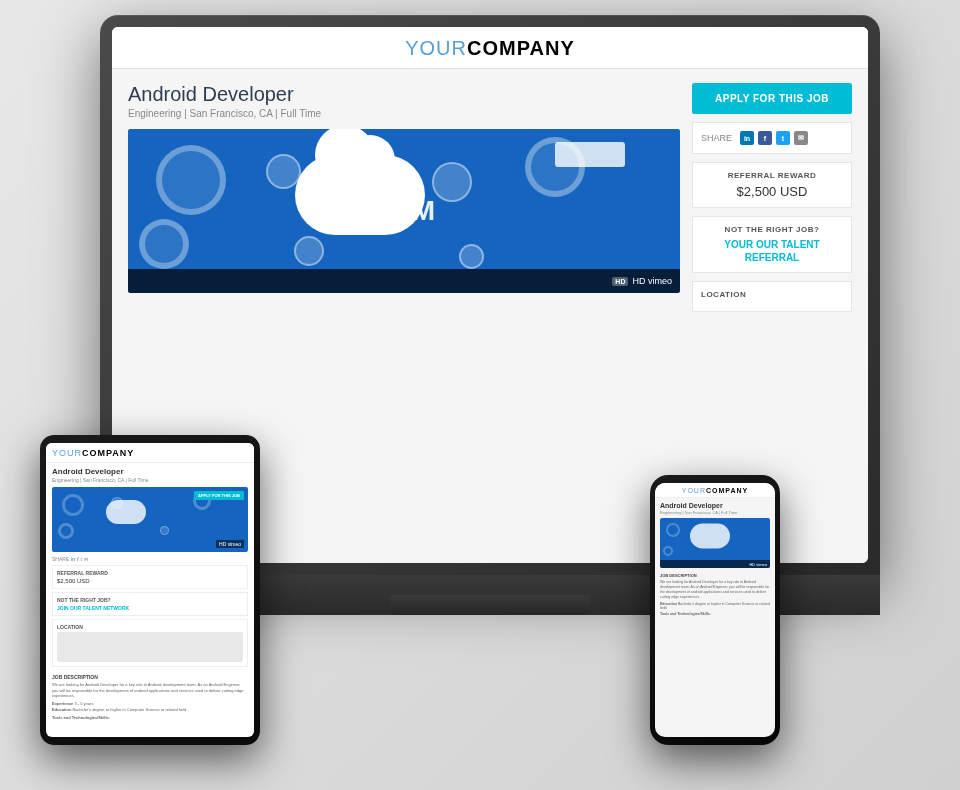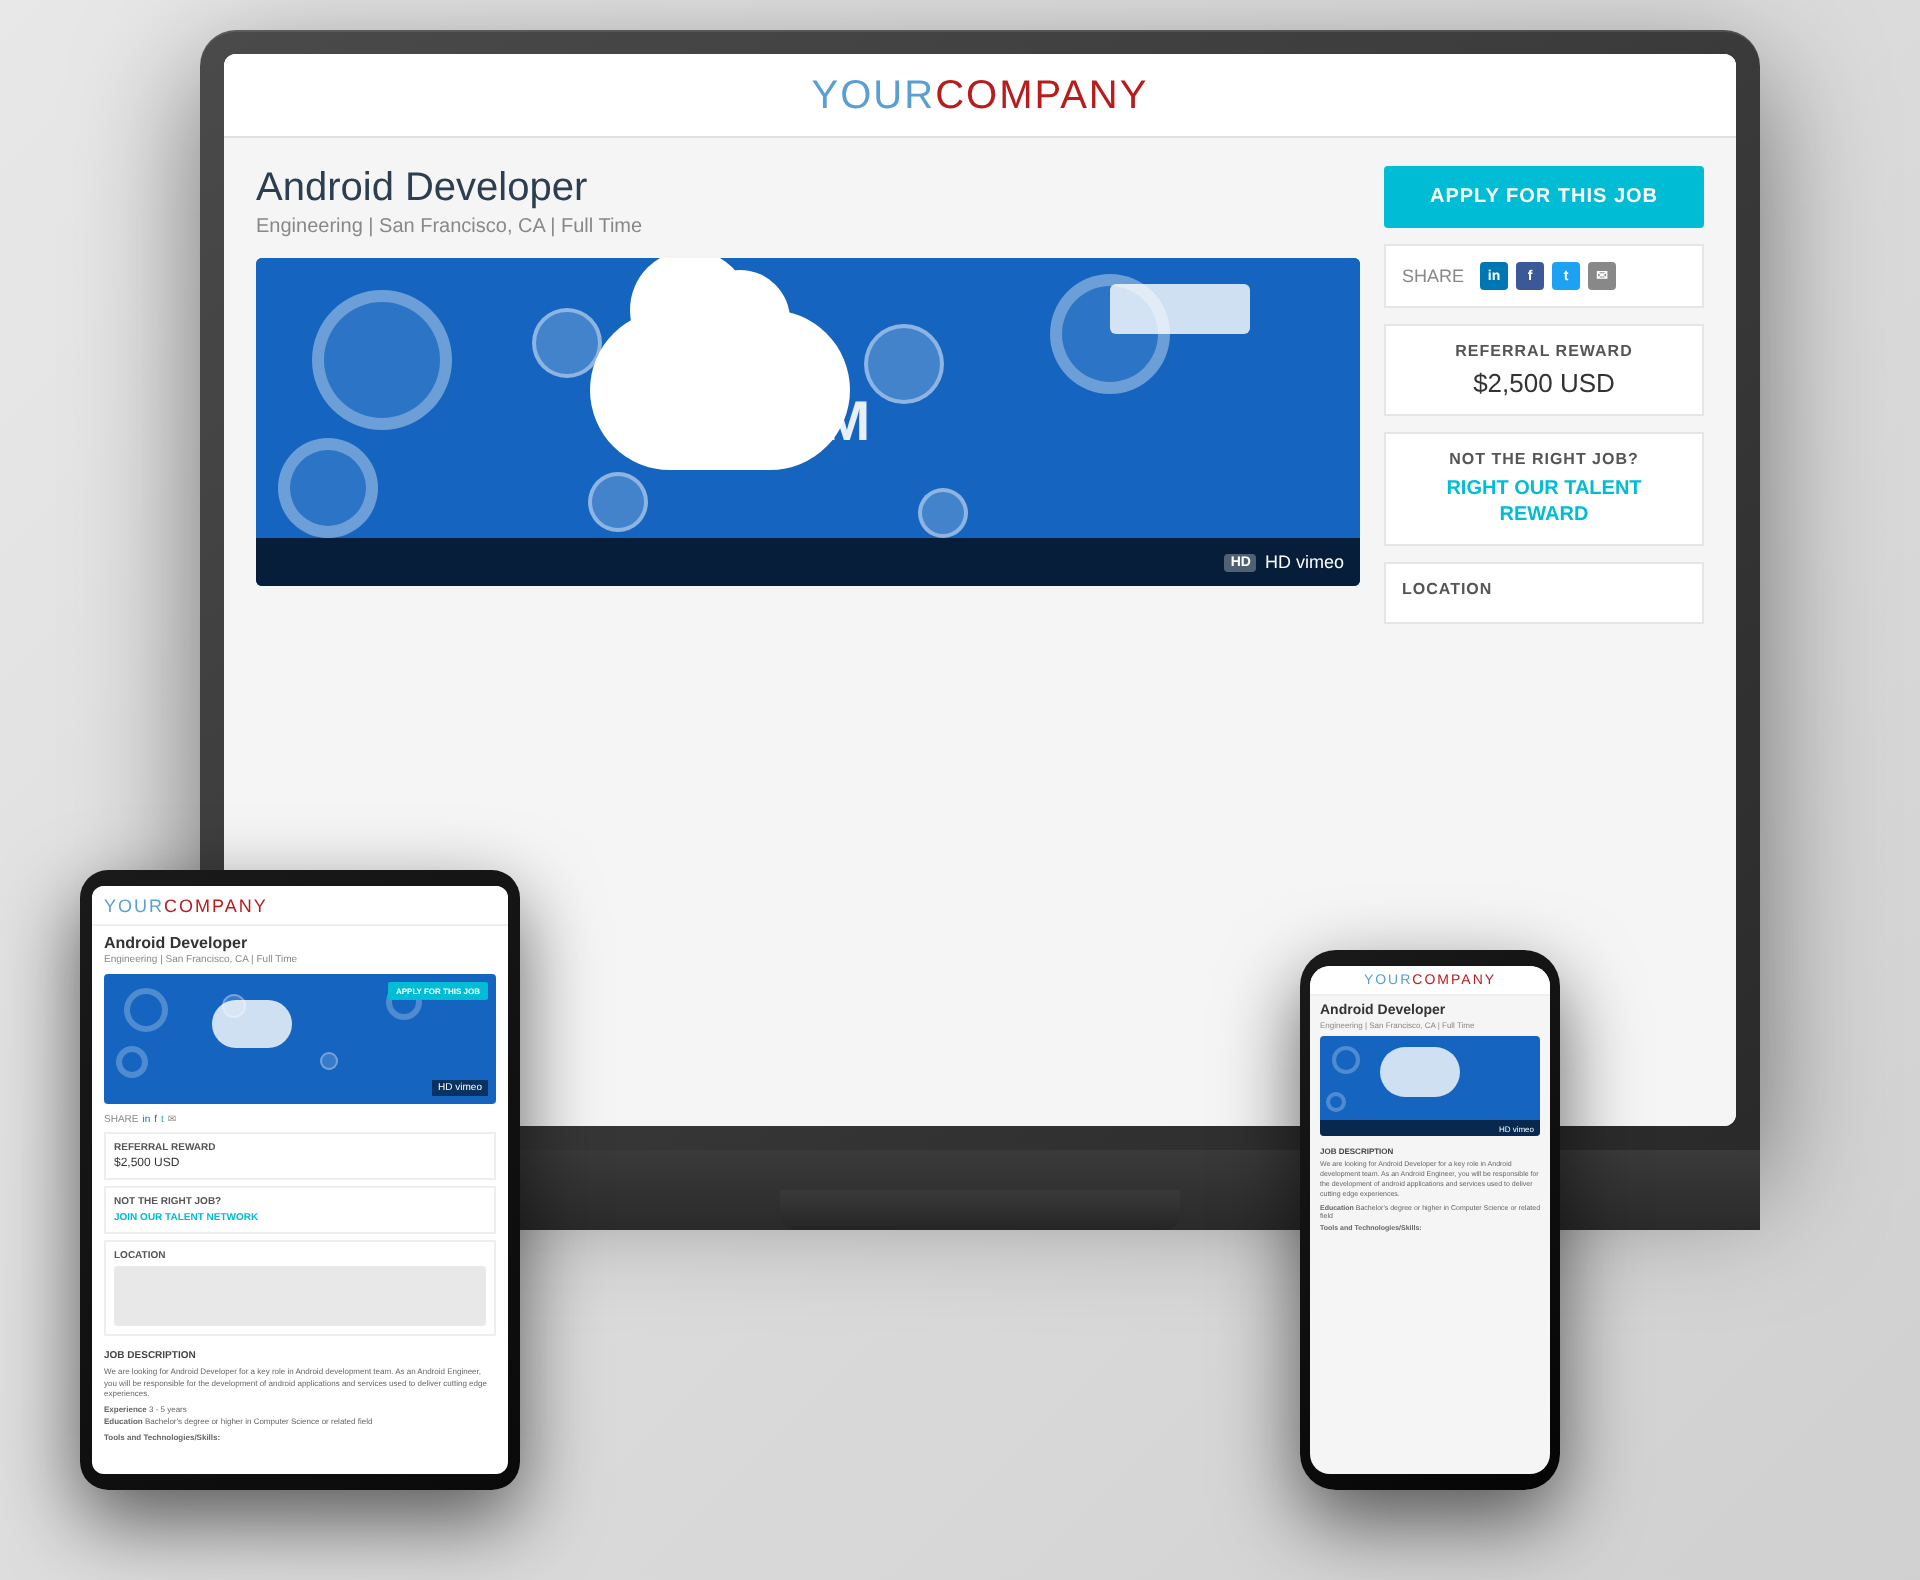--- a/index.html
+++ b/index.html
@@ -82,22 +82,22 @@
       font-size: 20px;
       letter-spacing: 1px;
     }
 
     .logo-your {
       color: #5a9fd4;
       font-weight: 300;
     }
 
     .logo-company {
-      color: #b91c1c;
-      font-weight: 400;
+      color: #000000;
+      font-weight: 700;
     }
 
     .desktop-main {
       display: flex;
       gap: 0;
       padding: 14px 16px 0 16px;
       background: #f5f5f5;
     }
 
     .content-left {
@@ -684,22 +684,22 @@
               </div>
 
               <div class="referral-box">
                 <div class="section-title">REFERRAL REWARD</div>
                 <div class="referral-amount">$2,500 USD</div>
               </div>
 
               <div class="not-right-box">
                 <div class="section-title">NOT THE RIGHT JOB?</div>
                 <div class="join-link">
-                  <span>RIGHT OUR TALENT</span><br>
-                  <span>REWARD</span>
+                  <span>YOUR OUR TALENT</span><br>
+                  <span>REFERRAL</span>
                 </div>
               </div>
 
               <div class="location-box">
                 <div class="section-title">LOCATION</div>
               </div>
             </div>
           </div>
         </div>
       </div>

